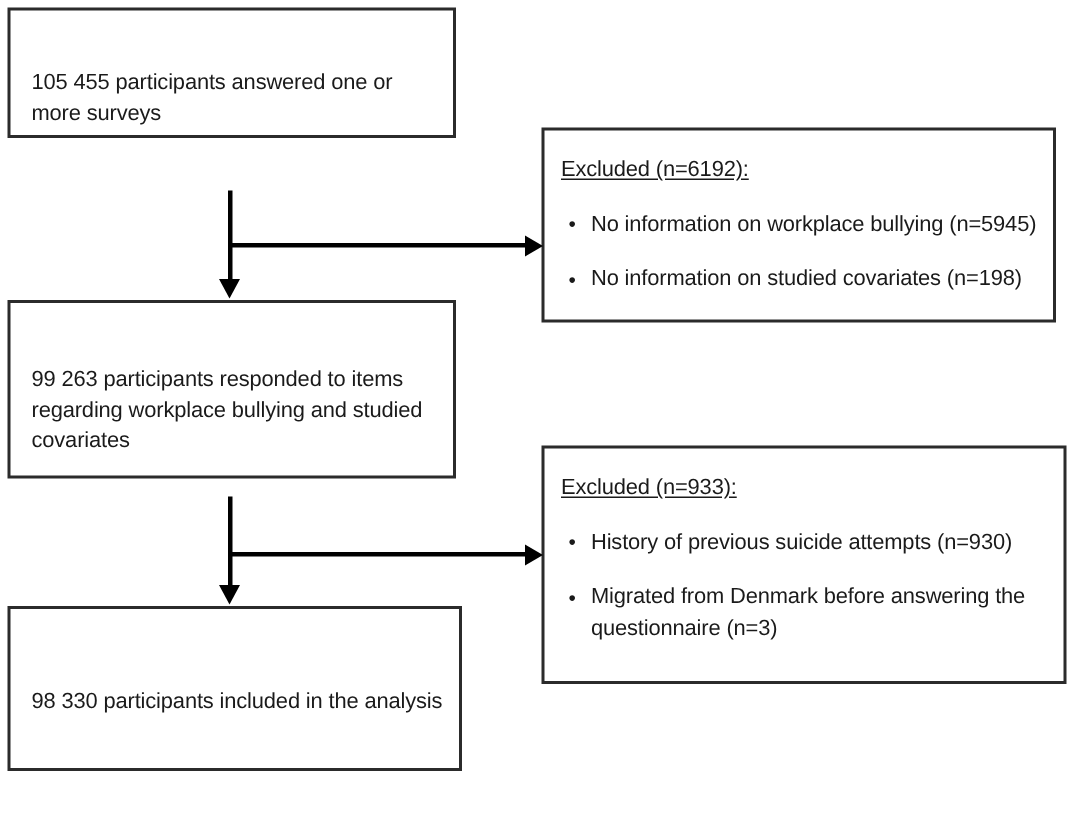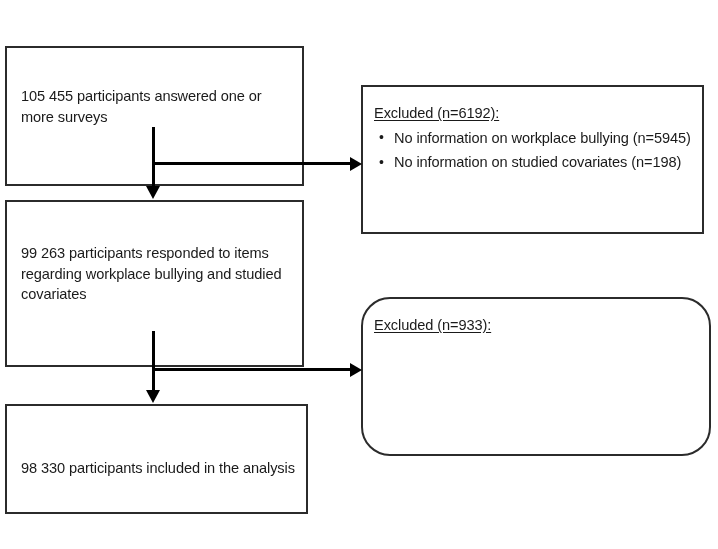--- a/index.html
+++ b/index.html
@@ -23,26 +23,26 @@
     background: #ffffff;
   }
   .node-text {
     position: absolute;
     font-size: 14.6px;
     line-height: 20.5px;
     letter-spacing: -0.1px;
     white-space: pre-line;
   }
   
-  #box-enrolled      { left: 5px;  top: 5px;   width: 299px; height: 140px; margin-top: 41px; }
-  #box-responded     { left: 5px;  top: 200px; width: 299px; height: 167px; }
+  #box-enrolled      { left: 5px;  top: 5px;   width: 299px; height: 87px; }
+  #box-responded     { left: 5px;  top: 200px; width: 299px; height: 119px; }
   #box-analysis      { left: 5px;  top: 404px; width: 303px; height: 110px; }
   
-  #box-excluded-1    { left: 361px; top: 85px;  width: 343px; height: 149px; }
-  #box-excluded-2    { left: 361px; top: 297px; width: 350px; height: 159px; border-radius: 29px; }
+  #box-excluded-1    { left: 361px; top: 85px;  width: 343px; height: 130px; }
+  #box-excluded-2    { left: 361px; top: 297px; width: 350px; height: 159px; }
 
   .excl-body {
     position: absolute;
     left: 11px;
     right: 8px;
     font-size: 14.6px;
     line-height: 20.5px;
     letter-spacing: -0.1px;
   }
   .excl-title {
@@ -52,21 +52,21 @@
     margin-bottom: 1px;
   }
   ul.excl-list {
     list-style: none;
     margin: 0;
     padding: 0;
   }
   ul.excl-list > li {
     position: relative;
     padding-left: 17px;
-    margin: 4px 0 0 3px;
+    margin: 16px 0 0 3px;
   }
   ul.excl-list > li::before {
     content: "\2022";
     position: absolute;
     left: 2px;
     top: -0.5px;
     font-size: 14px;
     line-height: 20.5px;
   }
 
@@ -130,20 +130,24 @@
       <ul class="excl-list">
         <li>No information on workplace bullying (n=5945)</li>
         <li>No information on studied covariates (n=198)</li>
       </ul>
     </div>
   </div>
 
   <div class="node-box" id="box-excluded-2">
     <div class="excl-body" style="top:16px;">
       <span class="excl-title">Excluded (n=933):</span>
+      <ul class="excl-list">
+        <li>History of previous suicide attempts (n=930)</li>
+        <li>Migrated from Denmark before answering the questionnaire (n=3)</li>
+      </ul>
     </div>
   </div>
 
   <div class="conn v-stem" id="stem-1"></div>
   <div class="arrow-down" id="arrowhead-1"></div>
   <div class="conn h-stem" id="branch-1"></div>
   <div class="arrow-right" id="branch-arrow-1"></div>
 
   <div class="conn v-stem" id="stem-2"></div>
   <div class="arrow-down" id="arrowhead-2"></div>

